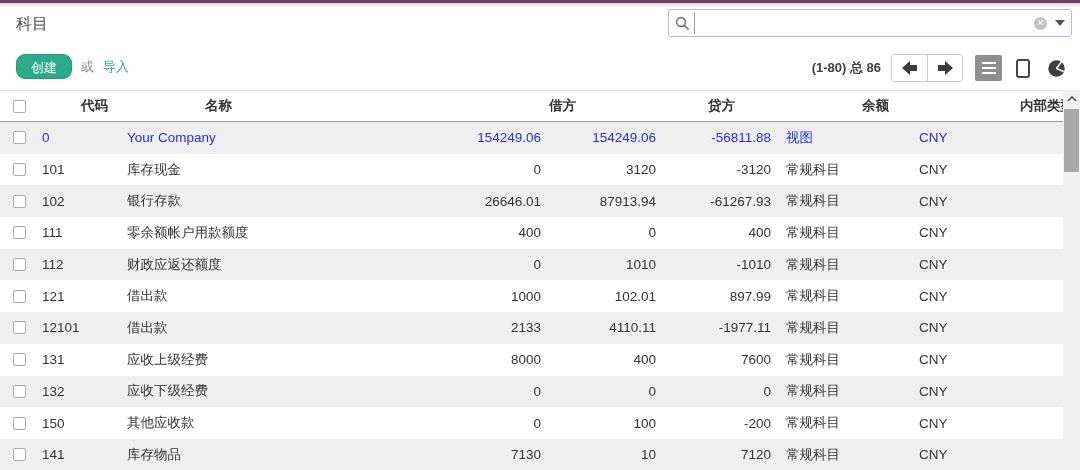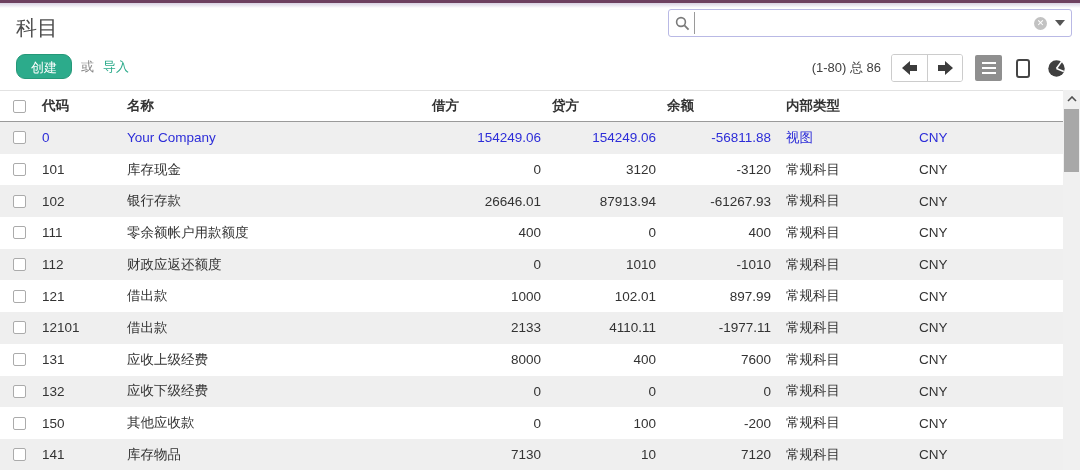--- a/index.html
+++ b/index.html
@@ -3,58 +3,58 @@
 <meta charset="utf-8">
 <style>
   * { box-sizing: border-box; margin: 0; padding: 0; }
   html, body { width: 1080px; height: 470px; overflow: hidden; background: #fff;
     font-family: "Liberation Sans", "DejaVu Sans", sans-serif; }
   .top-edge { height: 3px; background: #6e4160; }
   .top-fade { height: 5px; background: linear-gradient(#d8d2e2, #ffffff); }
 
   
   .view-header { position: relative; height: 40px; }
-  .page-title { position: absolute; left: 16px; top: 6px; font-size: 21px; color: #4d4d4d; }
+  .page-title { position: absolute; left: 16px; top: 6px; font-size: 16px; color: #4d4d4d; }
   .search-box { position: absolute; right: 8px; top: 1px; width: 404px; height: 28px;
     border: 1px solid #b9b9e5; border-radius: 3px; background: #fff;
     display: flex; align-items: center; padding: 0 6px; }
   .search-box .mag { flex: 0 0 auto; margin-right: 4px; }
   .search-input { flex: 1 1 auto; border: none; outline: none; font-size: 13px;
     height: 22px; color: #333; background: transparent; border-left: 1px solid #9a9a9a; padding-left: 2px; }
   .clear-circle { width: 13px; height: 13px; border-radius: 50%; background: #c2c2c2;
     color: #fff; font-size: 9px; line-height: 13px; text-align: center; margin-right: 8px; }
   .caret-down { width: 0; height: 0; border-left: 5px solid transparent;
     border-right: 5px solid transparent; border-top: 6px solid #555; }
 
   
   .control-row { position: relative; height: 42px; }
   .left-controls { position: absolute; left: 16px; top: 6px; display: flex; align-items: center; }
   .btn-create { background: #2cab8b; color: #fff; border: 1px solid #259878; border-radius: 9px;
     font-size: 13px; padding: 4px 14px; height: 25px; cursor: pointer; }
   .or-label { color: #888; font-size: 13px; margin: 0 9px; }
   .link-import { color: #2cab8b; font-size: 13px; text-decoration: none; cursor: pointer; }
   .right-controls { position: absolute; right: 10px; top: 6px; display: flex; align-items: center; }
-  .pager-text { font-size: 13px; color: #404040; margin-right: 10px; }
+  .pager-text { font-size: 13px; color: #404040; margin-right: 10px; font-weight: bold; }
   .pager-group { display: flex; border: 1px solid #ccc; border-radius: 3px; overflow: hidden; margin-right: 12px; }
   .pager-btn { width: 35px; height: 26px; background: #fff; display: flex;
     align-items: center; justify-content: center; cursor: pointer; }
   .pager-btn + .pager-btn { border-left: 1px solid #ccc; }
   .switcher { display: flex; align-items: center; gap: 7px; }
   .sw-btn { width: 27px; height: 26px; display: flex; align-items: center; justify-content: center;
     border-radius: 2px; cursor: pointer; }
   .sw-list { background: #8f8f8f; }
   .bars { display: flex; flex-direction: column; gap: 2.5px; }
   .bars i { display: block; width: 14px; height: 2.5px; background: #fff; }
   .kanban-rect { width: 14px; height: 19px; border: 2px solid #454545; border-radius: 3px; }
 
   
   .table-wrap { position: absolute; left: 0; top: 90px; width: 1063px; }
   .trow { display: flex; align-items: center; height: 31.7px; font-size: 13.5px; color: #333; cursor: pointer; }
   .thead { height: 32px; font-weight: bold; color: #333; cursor: default;
-    border-top: 1px solid #e2e2e2; border-bottom: 1px solid #9a9a9a; background: #fff; }
+    border-top: 1px solid #e2e2e2; border-bottom: 1px solid #9a9a9a; background: #fff; gap: 39px; }
   .trow.striped { background: #efefef; }
   .trow.linkrow .cell, .trow.linkrow .num { color: #2d2dd8; }
   .cell { padding-left: 2px; overflow: hidden; white-space: nowrap; }
   .c-cb { flex: 0 0 40px; padding-left: 13px; }
   .c-code { flex: 0 0 85px; }
   .c-name { flex: 0 0 305px; }
   .c-debit { flex: 0 0 120px; }
   .c-credit { flex: 0 0 115px; }
   .c-balance { flex: 0 0 115px; }
   .c-itype { flex: 0 0 130px; padding-left: 6px; }

